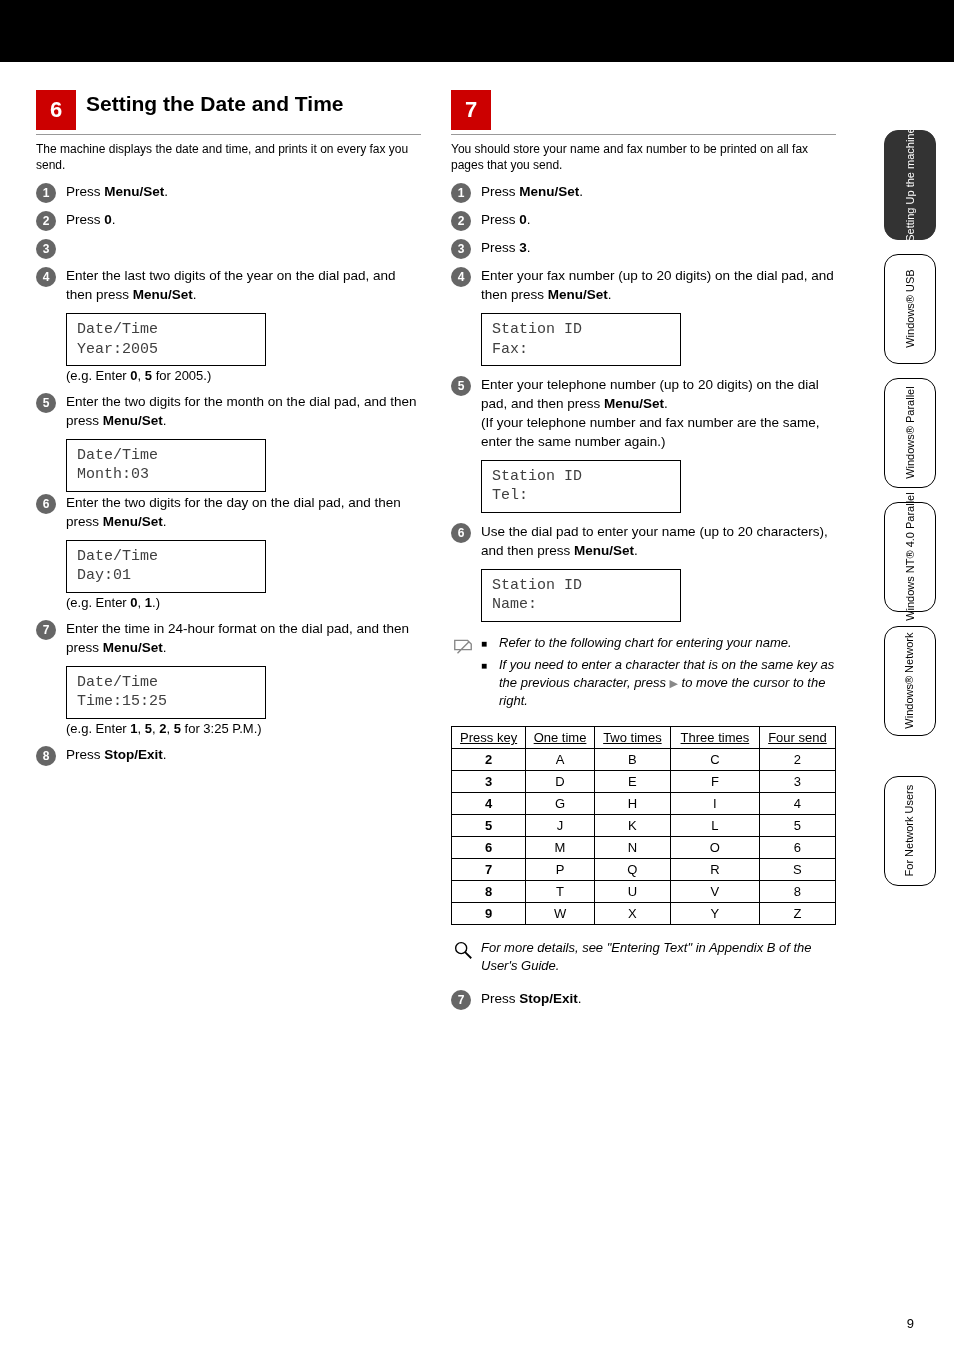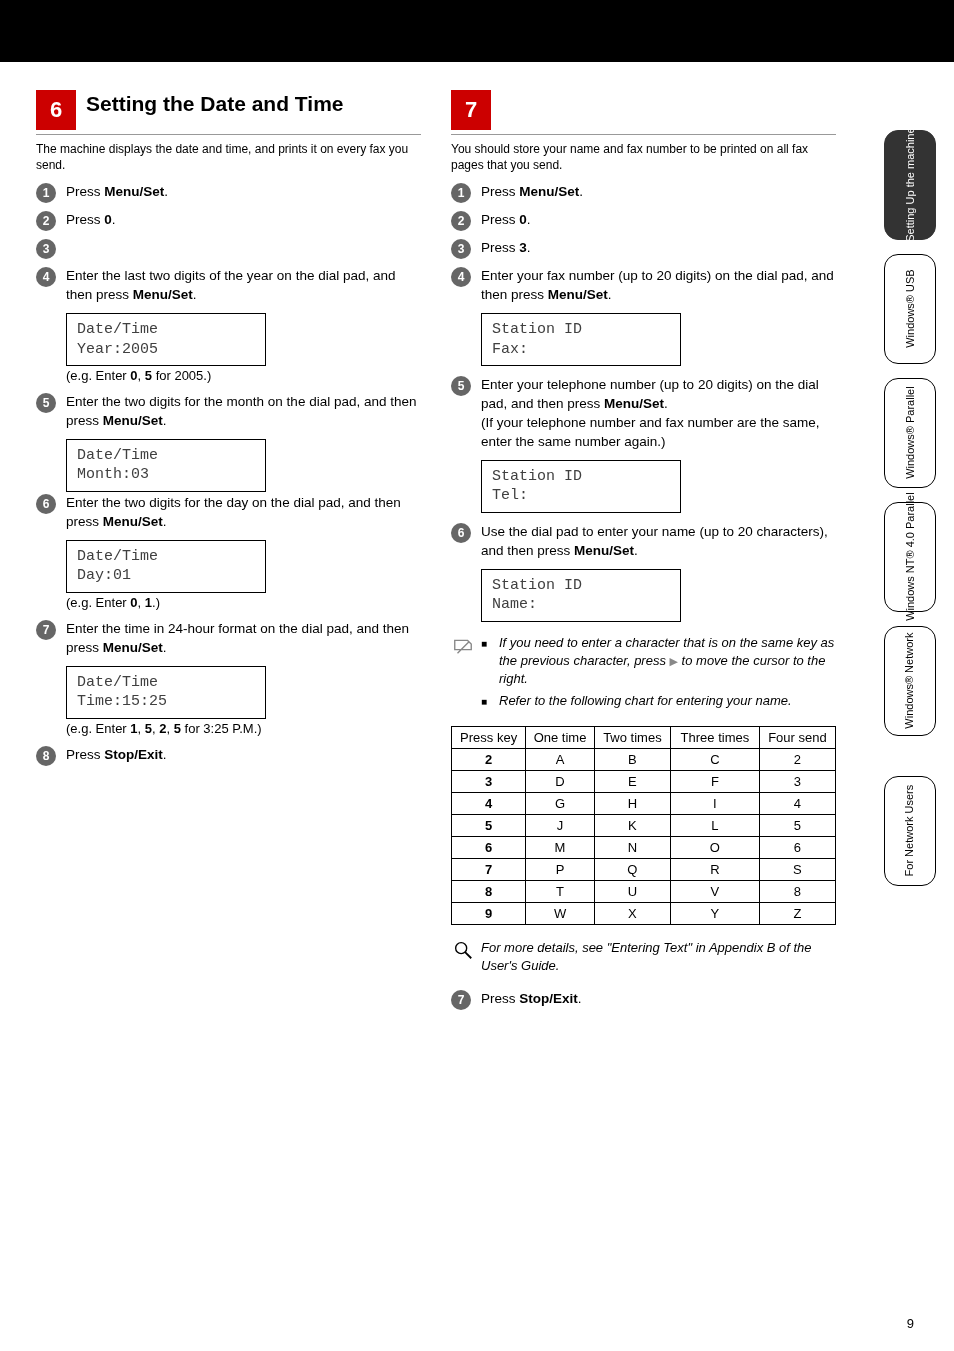--- a/index.html
+++ b/index.html
@@ -120,21 +120,21 @@
     margin: 12px 0 0 0;
     border-collapse: collapse;
     width: 100%;
   }
   table.char-table th, table.char-table td {
     border: 1px solid #000;
     text-align: center;
     font-size: 13px;
     padding: 3px 0;
   }
-  table.char-table th { font-weight: normal; }
+  table.char-table th { font-weight: normal; text-decoration: underline; }
   table.char-table td:first-child { font-weight: bold; }
   .cursor-glyph { font-style: normal; display: inline-block; transform: scaleX(1); font-size: 11px; color: #888;}
   
   .side-tabs {
     position: absolute;
     right: 18px;
     top: 130px;
     width: 52px;
   }
   .tab {
@@ -264,22 +264,22 @@
 Name:</div>
 
     <div class="note-row" style="margin-top:12px;">
       <div class="note-icon">
         <svg viewBox="0 0 24 24">
             <path fill="none" stroke="#888" stroke-width="1.5" d="M3 7h14l4 4v6H3z M17 7l4 4 M6 21l12-12"></path>
           </svg>
       </div>
       <div class="note-body">
         <ul class="bullet-list">
+          <li>Refer to the following chart for entering your name.</li>
           <li>If you need to enter a character that is on the same key as the previous character, press <span class="cursor-glyph">▶</span> to move the cursor to the right.</li>
-          <li>Refer to the following chart for entering your name.</li>
         </ul>
       </div>
     </div>
 
     <table class="char-table">
       <thead>
           <tr id="ct-head">
             <th>Press key</th>
             <th>One time</th>
             <th>Two times</th>

